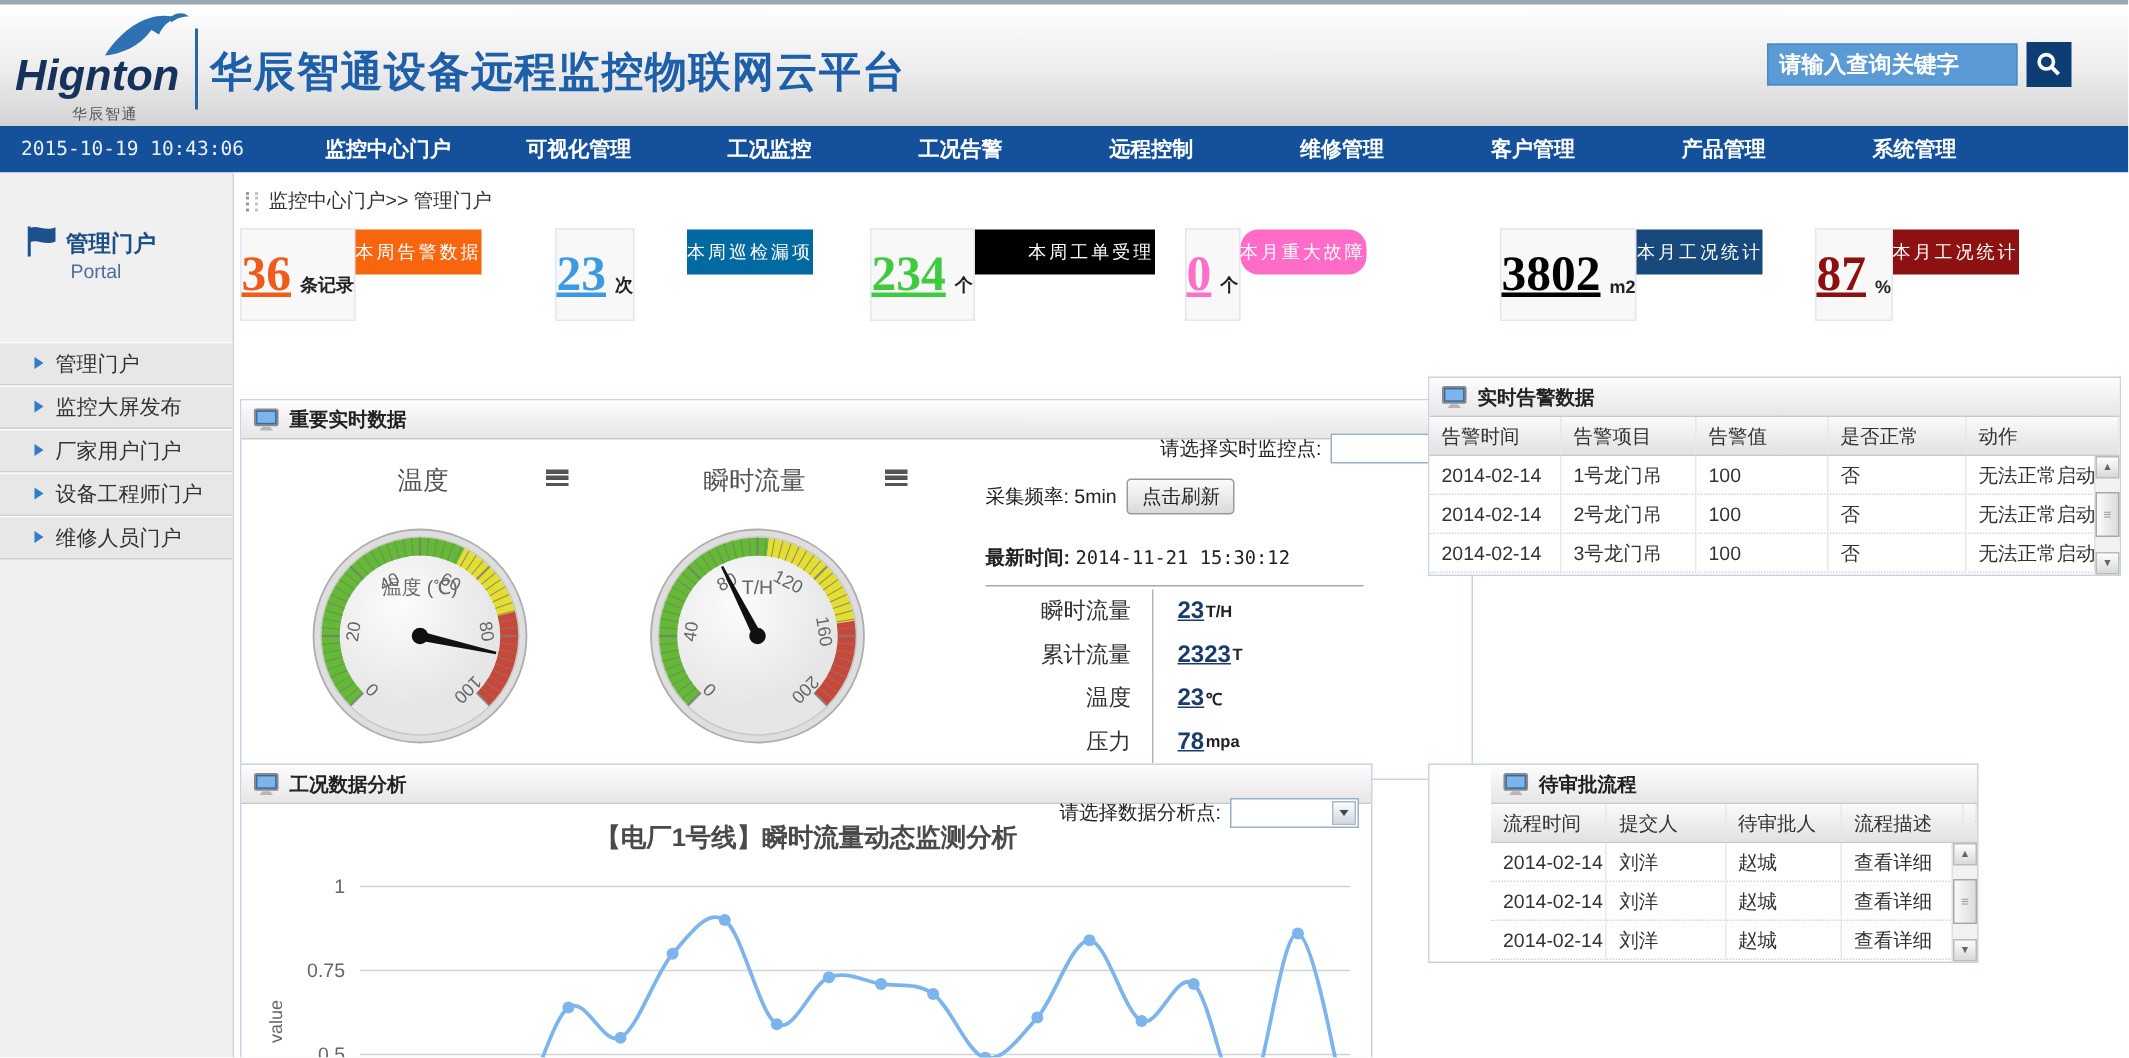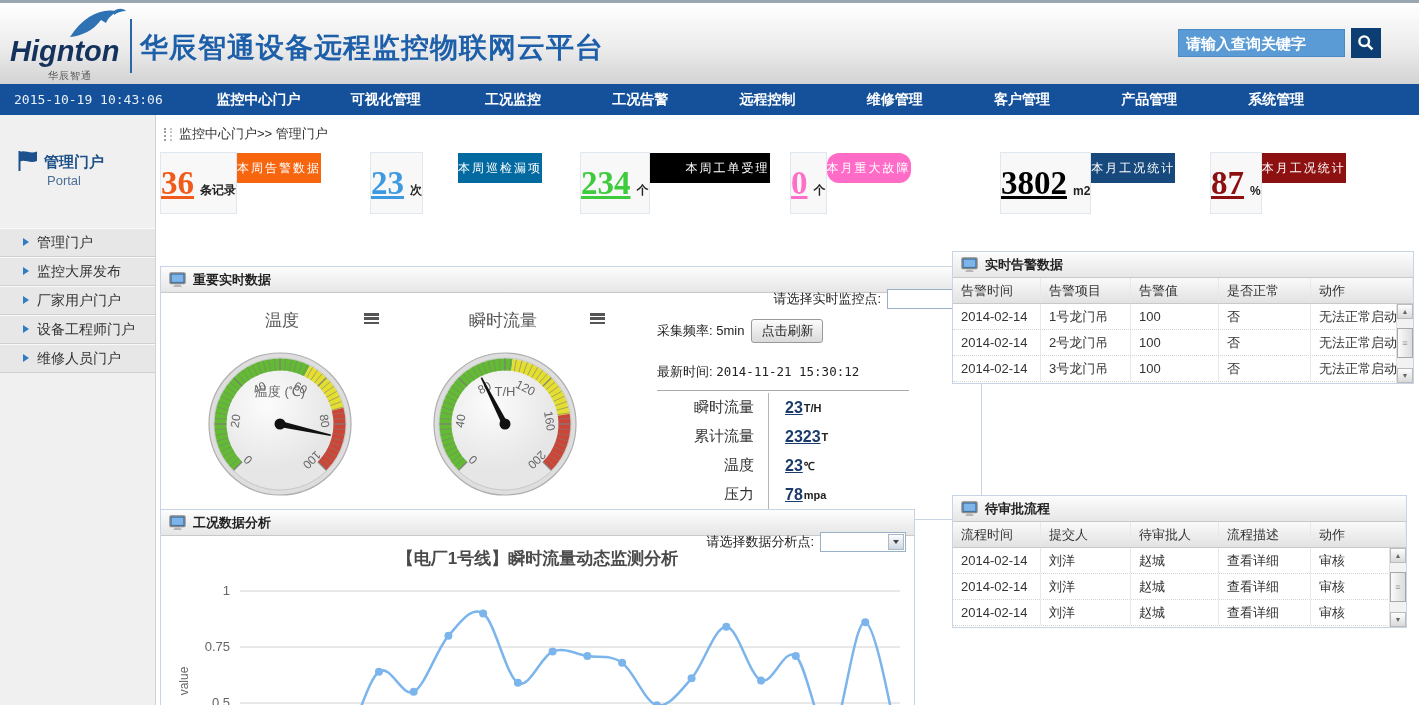--- a/index.html
+++ b/index.html
@@ -49,21 +49,21 @@
   .card-top{height:62px;background:#f8f8f8;border:1px solid #dfe7f0;display:flex;align-items:center;justify-content:center;gap:6px;box-sizing:border-box;}
   .card-value{font-family:"Liberation Serif",serif;font-size:33px;font-weight:bold;text-decoration:underline;line-height:1;cursor:pointer;}
   .card-unit{font-size:12px;color:#222;margin-top:15px;font-weight:bold;}
   .card-bar{height:30px;margin-top:1px;color:#fff;font-size:12px;text-align:center;line-height:30px;letter-spacing:2px;cursor:pointer;}
 
   
   .panel{position:absolute;background:#fff;border:1px solid #c6d4e4;box-sizing:border-box;}
   .panel-realtime{left:4px;top:151px;width:822px;height:254px;}
   .panel-alarm{left:796px;top:136px;width:462px;height:133px;}
   .panel-analysis{left:4px;top:394px;width:755px;height:197px;}
-  .panel-approval{left:796px;top:380px;width:455px;height:133px;}
+  .panel-approval{left:796px;top:394px;width:367px;height:133px;padding-left:41px;}
   .panel-head{height:26px;background:linear-gradient(#fdfdfd,#e6e6e6);border-bottom:1px solid #c9c9c9;
     display:flex;align-items:center;padding:0 8px;gap:6px;box-sizing:border-box;}
   .panel-title{font-size:13px;font-weight:bold;color:#222;}
   .head-right{margin-left:auto;display:flex;align-items:center;gap:6px;font-size:13px;color:#222;margin-top:39px;}
   .select{width:86px;height:20px;border:1px solid #9ab0c6;background:#fff;position:relative;cursor:pointer;box-sizing:border-box;}
   .sel-btn{position:absolute;right:1px;top:1px;bottom:1px;width:16px;background:linear-gradient(#fafcff,#cfd8e2);
     border:1px solid #aeb8c2;box-sizing:border-box;display:flex;align-items:center;justify-content:center;}
   .sel-arrow{width:0;height:0;border-top:4px solid #444;border-left:3.5px solid transparent;border-right:3.5px solid transparent;}
   .panel-body{position:relative;}
 
@@ -73,21 +73,21 @@
   .burger{position:absolute;width:15px;height:11px;cursor:pointer;display:flex;flex-direction:column;justify-content:space-between;}
   .burger i{display:block;height:2.5px;background:#555;}
   .b1{left:203px;top:20px;} .b2{left:429px;top:20px;}
   .gauge{position:absolute;width:150px;height:150px;}
   .gp1{left:44px;top:56px;} .gp2{left:269px;top:56px;}
   .info{position:absolute;left:496px;top:0;width:252px;height:226px;font-size:13px;color:#222;}
   .freq-row{position:absolute;left:0;top:26px;display:flex;align-items:center;gap:7px;}
   .btn-refresh{font-size:13px;padding:2px 9px;border:1px solid #999;background:linear-gradient(#fbfbfb,#dadada);
     border-radius:3px;cursor:pointer;color:#222;font-family:"Liberation Sans",sans-serif;}
   .latest-row{position:absolute;left:0;top:70px;width:100%;padding-bottom:9px;border-bottom:1px solid #aaa;}
-  .latest-row .lbl{font-weight:normal;}
+  .latest-row .lbl{font-weight:bold;}
   .latest-row .val{font-family:"DejaVu Sans Mono",monospace;font-size:12.5px;}
   .readouts{position:absolute;left:0;top:100px;width:100%;}
   .ro-row{display:flex;height:29px;}
   .ro-label{width:112px;padding-right:14px;font-size:15px;color:#333;border-right:1px solid #b5b5b5;
     display:flex;align-items:center;justify-content:flex-end;box-sizing:border-box;}
   .ro-val{padding-left:16px;display:flex;align-items:center;font-size:16px;font-weight:bold;color:#1b3c6b;cursor:pointer;}
   .ro-num{text-decoration:underline;}
   .ro-unit{font-size:11px;margin-left:1px;color:#222;}
 
   

